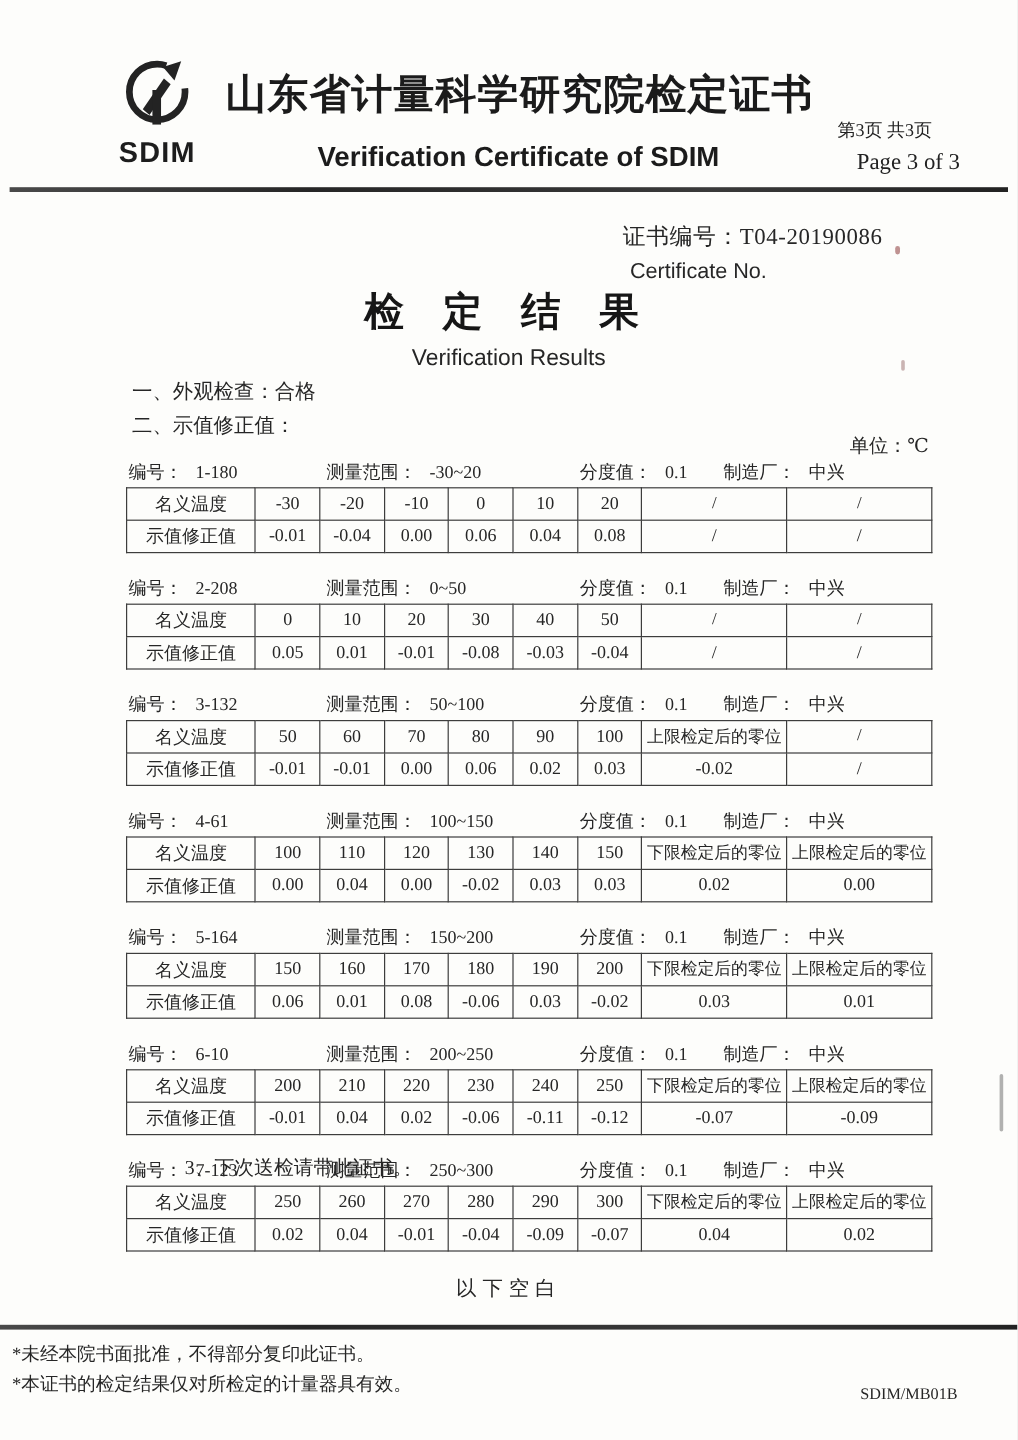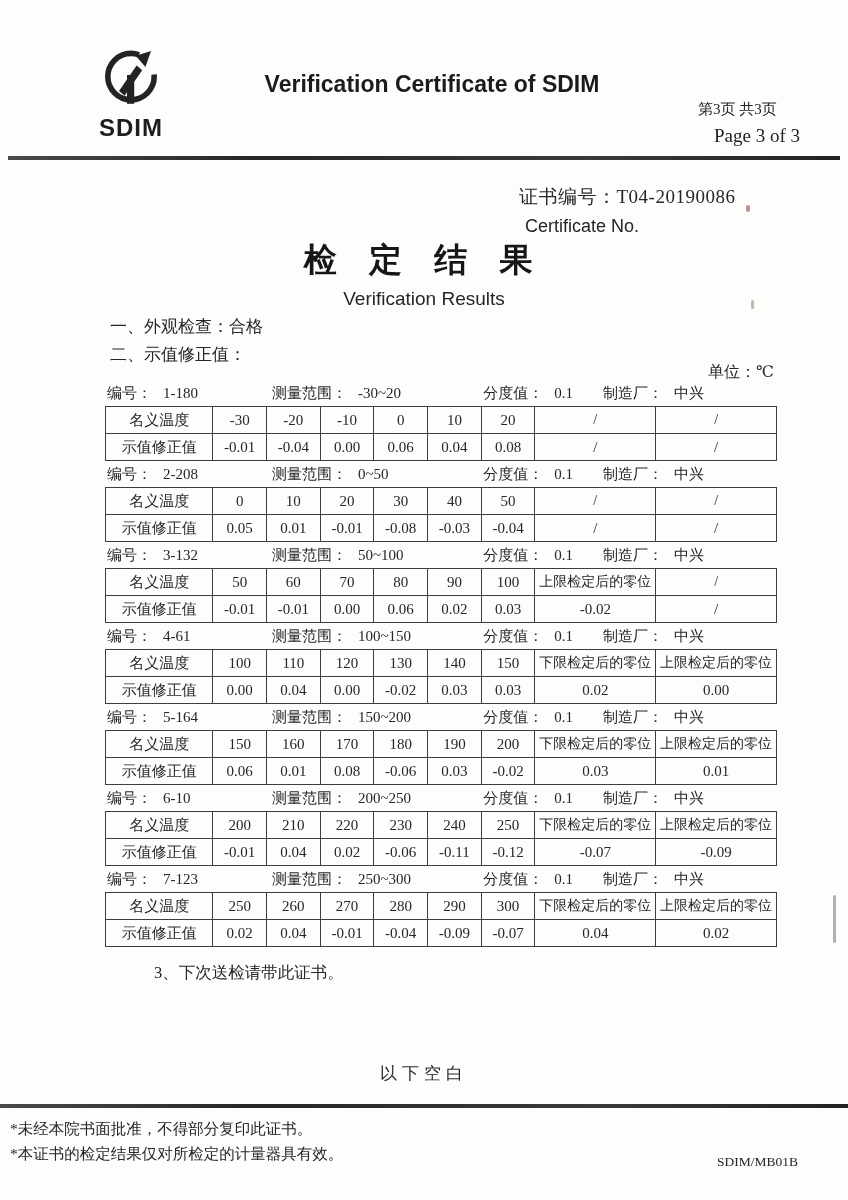--- a/index.html
+++ b/index.html
@@ -30,21 +30,21 @@
   .rtitle{position:absolute;left:0;right:0;top:238px;text-align:center;
     font-size:33px;font-weight:bold;letter-spacing:12px;color:#161616;}
   .rtitle-en{position:absolute;left:0;right:0;top:288px;text-align:center;
     font-family:"Liberation Sans","DejaVu Sans",sans-serif;font-size:19px;}
   
   .item1{position:absolute;left:110px;top:315px;font-size:17px;}
   .item2{position:absolute;left:110px;top:343px;font-size:17px;}
   .unit{position:absolute;right:74px;top:362px;font-size:16px;}
   
   .tables{position:absolute;left:105px;top:380px;width:672px;}
-  .tgroup{margin-bottom:0;}
+  .tgroup{margin-bottom:16px;}
   .tmeta{display:flex;align-items:baseline;font-size:15px;height:20px;padding:4px 0 2px 2px;}
   .m1{width:165px;} .m2{width:181px;} .m3{width:150px;text-align:center;} .m4{flex:1;}
   .mval{margin-left:11px;}
   table.vtable{width:100%;border-collapse:collapse;table-layout:fixed;font-size:15px;border-radius:24px;}
   table.vtable td{border:1.6px solid #3d3d3d;text-align:center;height:26px;padding:0 1px;
     overflow:hidden;white-space:nowrap;}
   .c-lbl{width:16%;} .c-v{width:8%;} .c-w{width:18%;}
   td.zerocell{font-size:14px;}
   
   .notes{position:absolute;left:122px;top:962px;font-size:16.5px;}
@@ -69,20 +69,21 @@
     <svg class="logo-mark" width="80" height="78" viewBox="0 0 100 96">
       <circle cx="50" cy="40" r="29" fill="none" stroke="#232323" stroke-width="7" stroke-dasharray="150 32.2" stroke-dashoffset="4"></circle>
       <polygon points="35,58 57,26 64,32 42,64" fill="#232323"></polygon>
       <polygon points="56,14 75,8 68,28" fill="#232323"></polygon>
       <rect x="45" y="38" width="9" height="36" fill="#232323"></rect>
     </svg>
     <div class="logo-text">SDIM</div>
   </div>
 
   <div class="header-titles">
+    <div class="title-zh">山东省计量科学研究院检定证书</div>
     <div class="title-en">Verification Certificate of SDIM</div>
   </div>
 
   <div class="header-pageinfo">
     <div>第3页 共3页</div>
     <div class="pageinfo-en">Page 3  of 3</div>
   </div>
 
   <div class="rule rule-top"></div>
 

